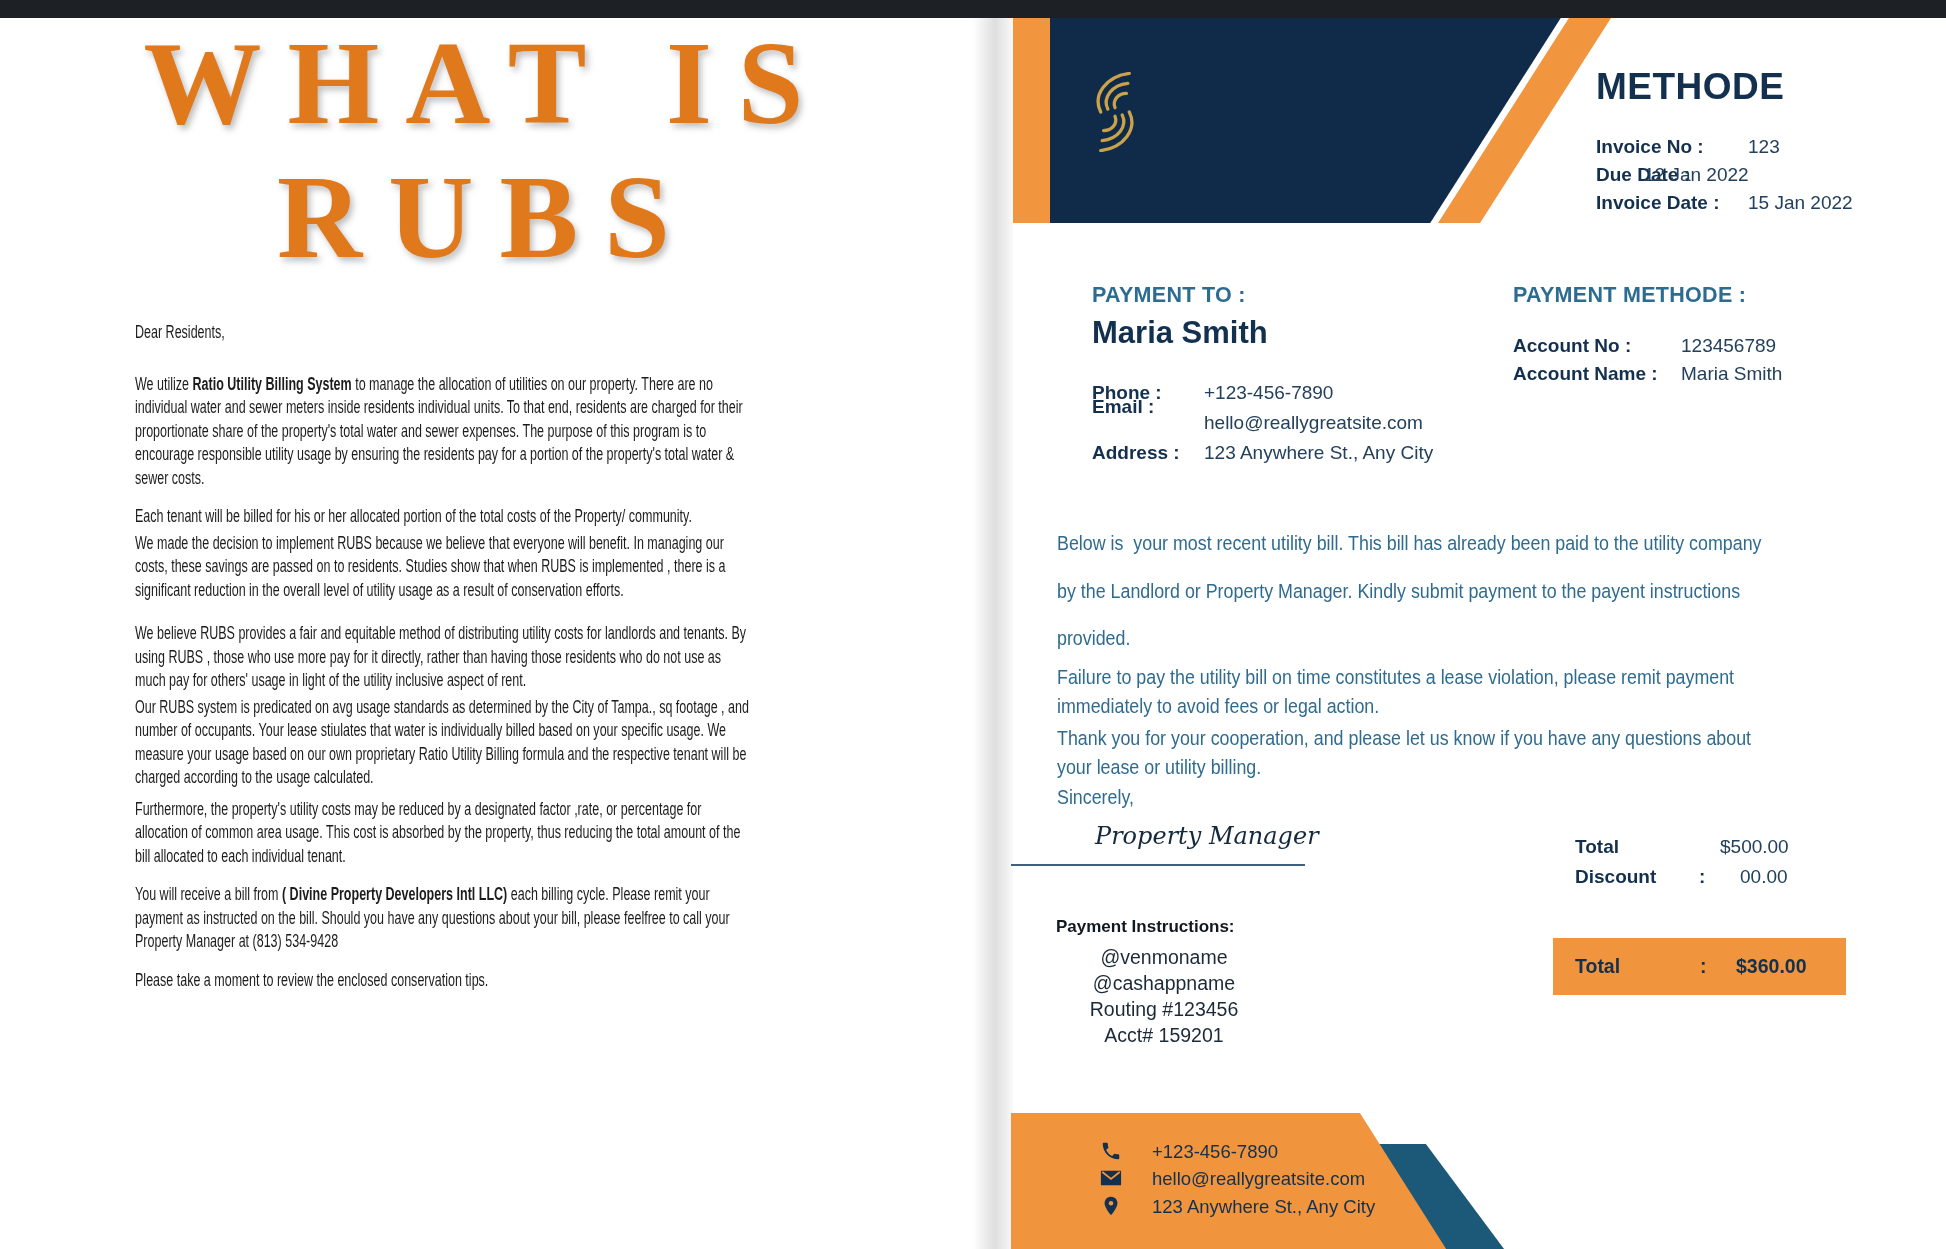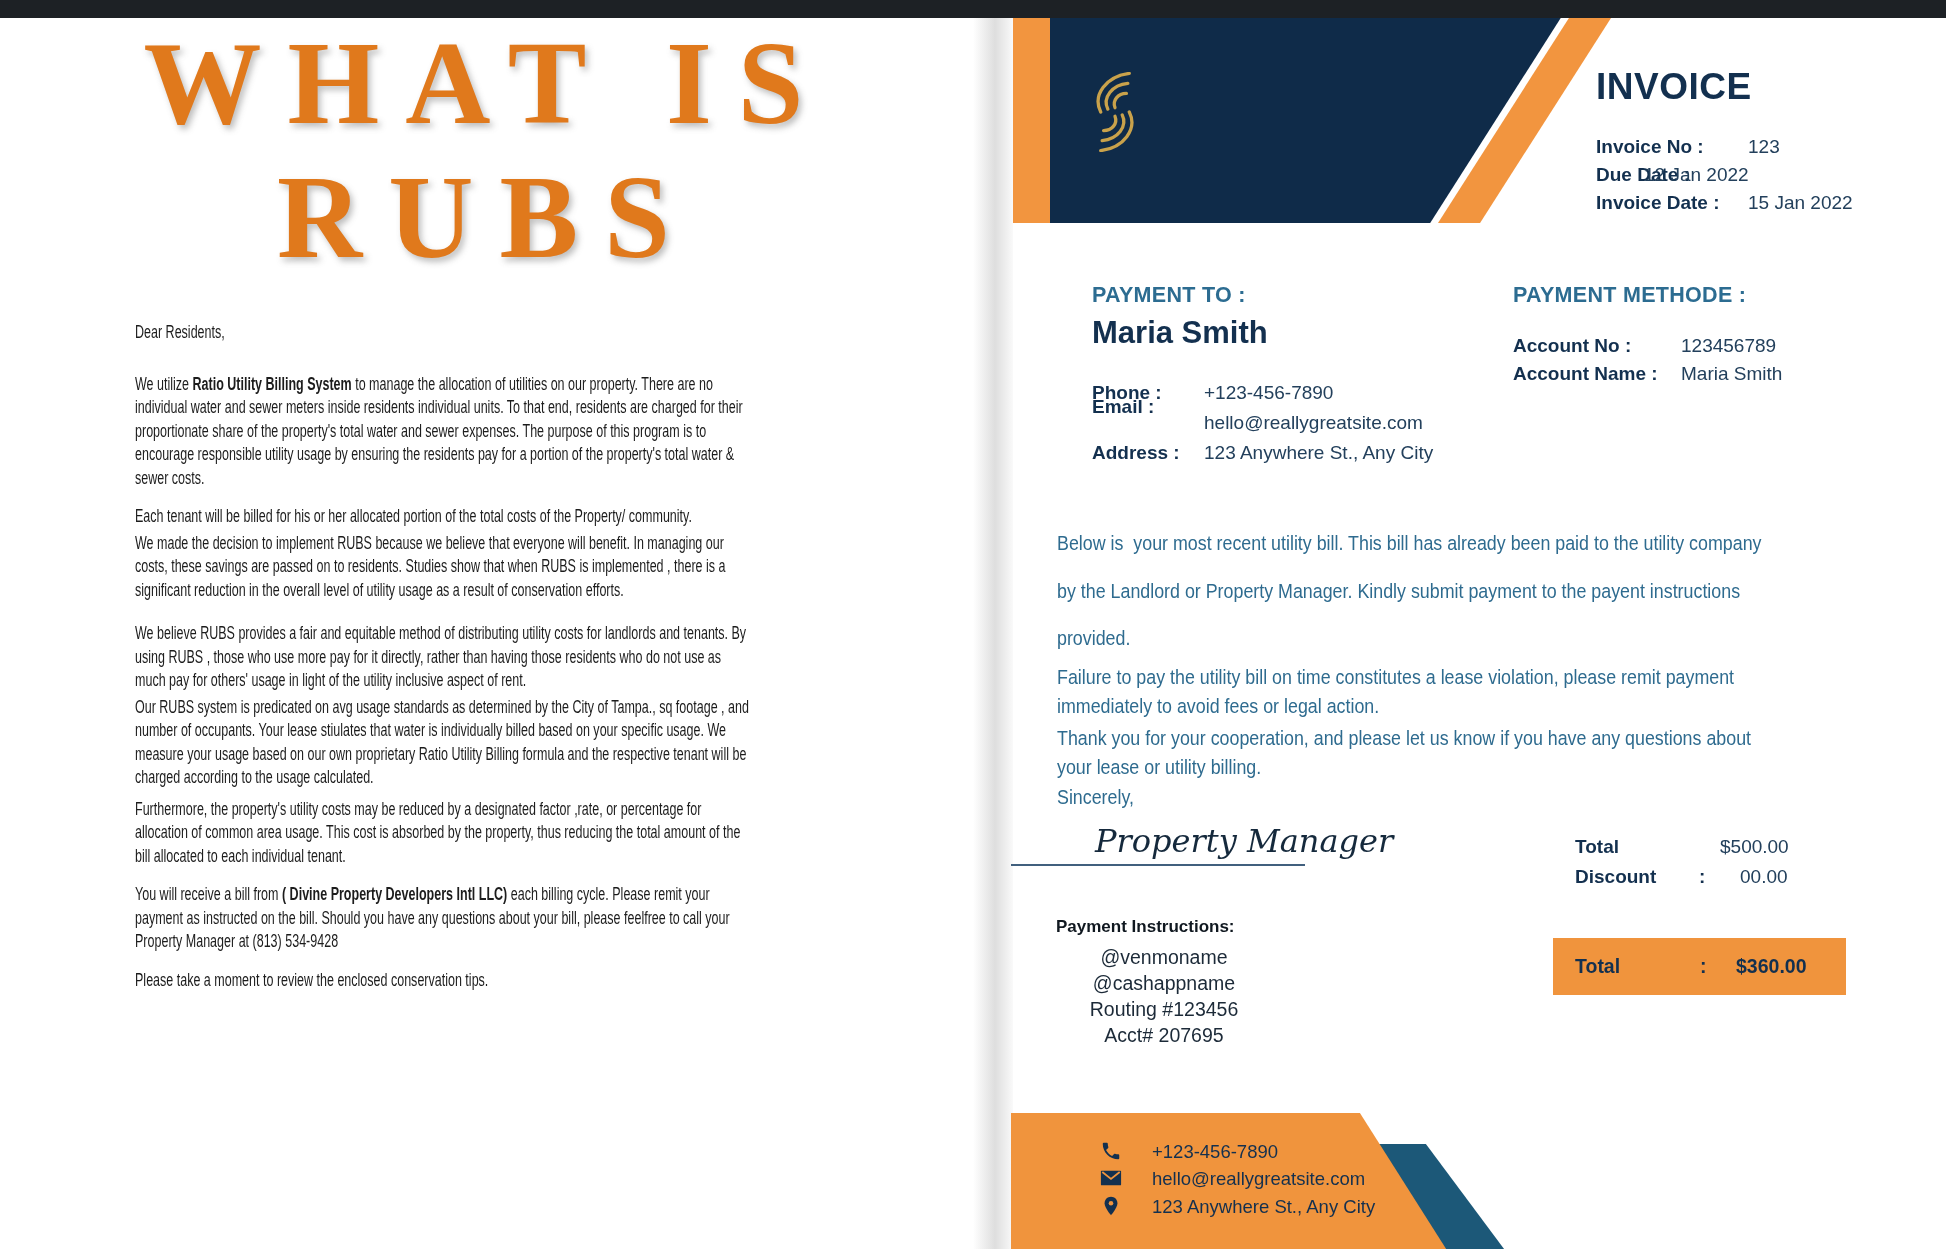--- a/index.html
+++ b/index.html
@@ -41,21 +41,21 @@
   .client-name{position:absolute;left:1092px;top:315px;font-size:31px;font-weight:700;color:#13304f;}
   .row-label{position:absolute;font-size:19px;font-weight:700;color:#13304f;line-height:22px;}
   .row-value{position:absolute;font-size:19px;color:#23405c;line-height:22px;}
   .teal-body{position:absolute;left:1057px;top:519px;width:1000px;
     transform:scaleX(0.87);transform-origin:0 0;color:#2e6b8f;}
   .teal-line{white-space:pre;font-size:20.5px;}
   .lh-wide .teal-line{line-height:47.5px;}
   .lh-tight .teal-line{line-height:29.5px;}
   .sincerely{font-size:20.5px;line-height:29.5px;}
   .signature{position:absolute;left:1095px;top:822px;font-family:"DejaVu Serif",serif;
-    font-style:italic;font-size:32px;color:#15293c;}
+    font-style:italic;font-size:24px;color:#15293c;}
   .sig-line{position:absolute;left:1011px;top:864px;width:294px;height:2px;background:#41607e;}
   .tot-label{position:absolute;font-size:19px;font-weight:700;color:#13304f;}
   .tot-value{position:absolute;font-size:19px;color:#23405c;}
   .grand-box{position:absolute;left:1553px;top:938px;width:293px;height:57px;background:#f0943d;}
   .grand-box span{position:absolute;top:0;line-height:57px;font-size:19.5px;font-weight:700;color:#13304f;}
   .pi-heading{position:absolute;left:1056px;top:917px;font-size:17px;font-weight:700;color:#101820;}
   .pi-lines{position:absolute;left:1056px;top:944px;width:216px;text-align:center;
     font-size:19.5px;line-height:26px;color:#1c2a38;}
   .footer-orange{position:absolute;left:1011px;top:1113px;width:440px;height:136px;background:#f0943d;
     clip-path:polygon(0% 0%,79.3% 0%,98.9% 100%,0% 100%);}
@@ -101,21 +101,21 @@
         <path d="M30 1 C14 3 4 16 10 28"></path>
         <path d="M29 8 C18 9 11 18 15 26"></path>
         <path d="M28 15 C22 15 18 20 20 25"></path>
         <path d="M10 55 C26 53 36 40 30 28"></path>
         <path d="M11 48 C22 47 29 38 25 30"></path>
         <path d="M12 41 C18 41 22 36 20 31"></path>
       </g>
     </svg>
   </div>
 
-  <div class="inv-title">INVOICE</div>
+  <div class="inv-title">METHODE</div>
 
   <div class="meta-label" style="left:1596px;top:136px;">Invoice No :</div>
   <div class="meta-value" style="left:1748px;top:136px;">123</div>
   <div class="meta-label" style="left:1596px;top:164px;">Due Date :</div>
   <div class="meta-value" style="left:1644px;top:164px;">12 Jan 2022</div>
   <div class="meta-label" style="left:1596px;top:192px;">Invoice Date :</div>
   <div class="meta-value" style="left:1748px;top:192px;">15 Jan 2022</div>
 
   <div class="sec-heading" style="left:1092px;top:283px;">PAYMENT TO :</div>
   <div class="client-name">Maria Smith</div>
@@ -163,21 +163,21 @@
     <span style="left:22px;">Total</span>
     <span style="left:147px;">:</span>
     <span style="left:183px;">$360.00</span>
   </div>
 
   <div class="pi-heading">Payment Instructions:</div>
   <div class="pi-lines">
     <div>@venmoname</div>
     <div>@cashappname</div>
     <div>Routing #123456</div>
-    <div>Acct# 207695</div>
+    <div>Acct# 159201</div>
   </div>
 
   <div class="contact-row" style="top:1140px;">
     <span class="cicon">
       <svg width="22" height="22" viewBox="0 0 24 24">
           <path fill="#13304F" d="M6.6 10.8c1.4 2.8 3.8 5.1 6.6 6.6l2.2-2.2c.3-.3.7-.4 1-.2 1.1.4 2.3.6 3.6.6.6 0 1 .4 1 1V20c0 .6-.4 1-1 1C10.6 21 3 13.4 3 4c0-.6.4-1 1-1h3.5c.6 0 1 .4 1 1 0 1.2.2 2.4.6 3.6.1.3 0 .7-.2 1l-2.3 2.2z"></path>
         </svg>
     </span>
     <span class="ctext">+123-456-7890</span>
   </div>

